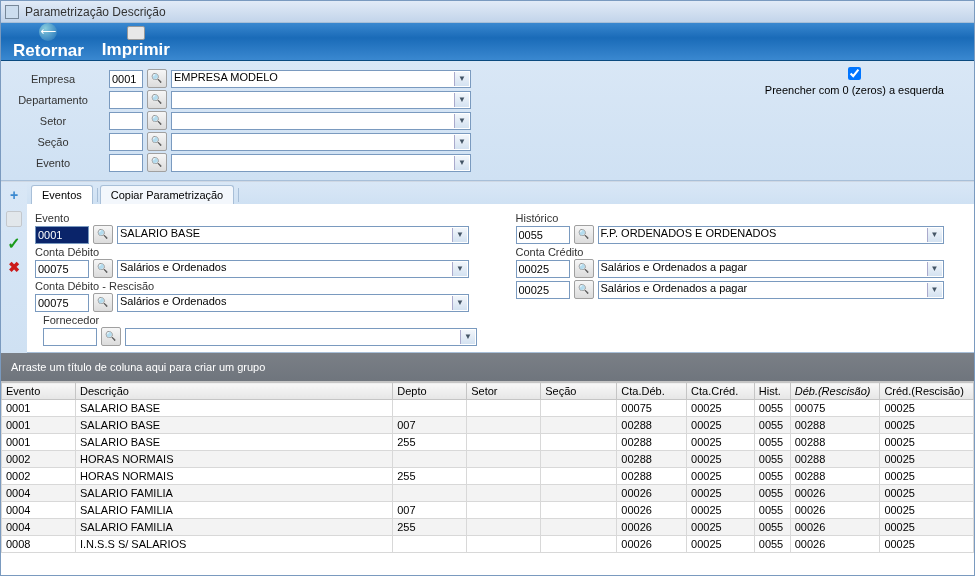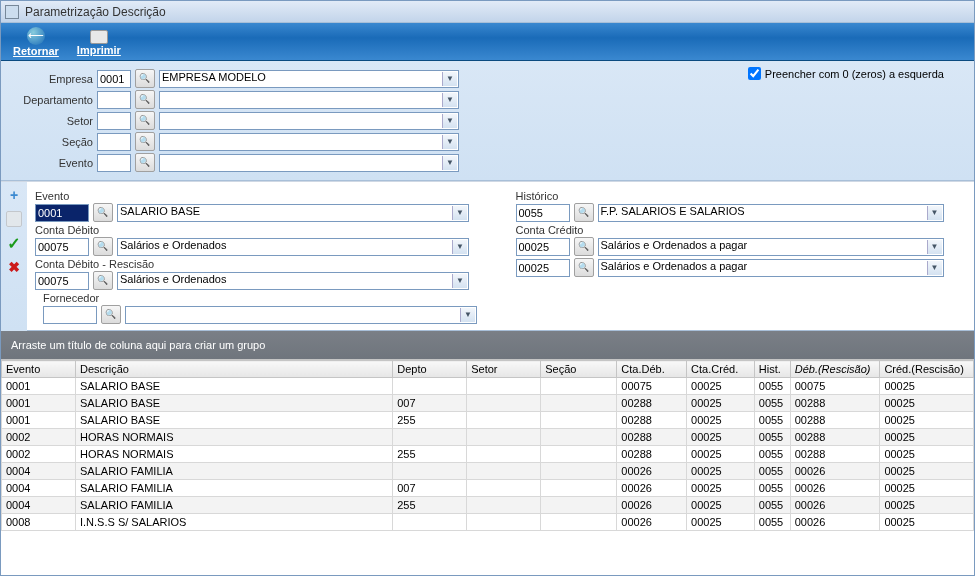--- a/index.html
+++ b/index.html
@@ -8,31 +8,31 @@
 
 .title-bar { height: 22px; background: linear-gradient(#e2ebf7, #c2d4ea); display: flex; align-items: center; padding: 0 4px; color: #333; border-bottom: 1px solid #a8bfd8; }
 .title-bar .app-icon { width: 14px; height: 14px; background: #cde; border: 1px solid #789; margin-right: 6px; }
 .title-bar .title-text { font-size: 12px; }
 
 
 .toolbar { height: 38px; background: linear-gradient(#3a88d0, #1a6bb8 40%, #3a88d0); display: flex; align-items: center; padding: 2px 12px; gap: 18px; border-bottom: 1px solid #0a4a80; }
 .tb-btn { display: flex; flex-direction: column; align-items: center; color: #fff; cursor: pointer; }
 .tb-btn .ico-circle { width: 18px; height: 18px; border-radius: 50%; background: radial-gradient(circle at 35% 30%, #8cd, #1a6bb8); display:flex; align-items:center; justify-content:center; font-size:11px; }
 .tb-btn .ico-print { width: 18px; height: 14px; background:#e8e8e8; border:1px solid #999; border-radius:2px; position:relative; margin-top:2px;}
-.tb-btn span { font-size: 11px; font-weight: bold; text-decoration: underline; }
+.tb-btn span { font-size: 17px; font-weight: bold; }
 
 
 .filters { background: linear-gradient(#d9e7f6, #cfe1f3); padding: 6px 0 6px 0; border-bottom: 1px solid #a8bfd8; position: relative; }
 .frow { display: flex; align-items: center; margin: 2px 0; }
-.flabel { width: 96px; text-align: right; padding-right: 4px; color: #333; }
+.flabel { width: 108px; text-align: center; padding-right: 4px; color: #333; }
 .code-input { width: 34px; height: 18px; border: 1px solid #7a9abf; background: #fff; padding: 1px 2px; }
 .lookup-btn { width: 20px; height: 19px; background: linear-gradient(#f6f6f6,#dcdcdc); border:1px solid #a0a0a0; border-radius:2px; position:relative; margin: 0 4px; cursor: pointer; display:flex; align-items:center; justify-content:center;}
 .lookup-btn::before{content:"🔍"; font-size:9px; line-height:1; filter:grayscale(0.2);}
 .desc-w { width: 300px; }
-.chk-label { position:absolute; right:30px; top:6px; display:flex; align-items:center; gap:4px; }
+.chk-label { position:absolute; right:30px; top:6px; display:flex; align-items:center; gap:4px;flex-direction:column; }
 .chk-label input { width:13px; height:13px; }
 
 
 .tabs-wrap { display:flex; border-top:1px solid #cfd8e4; }
 .left-icons { width: 26px; background: linear-gradient(#d9e7f6,#cfe1f3); display:flex; flex-direction:column; align-items:center; padding-top:4px; gap:6px; }
 .li-btn { width:18px; height:18px; display:flex; align-items:center; justify-content:center; cursor:pointer; font-size:14px; font-weight:bold; }
 .ic-plus { color:#3a88d0; }
 .ic-disk { width:16px; height:16px; background:#e8e8e8; border:1px solid #bbb; border-radius:2px; opacity:0.7; }
 .ic-check { color:#1a9a1a; font-size:16px; }
 .ic-x { color:#cc1a1a; font-size:14px; }
@@ -142,20 +142,26 @@
 <div class="tabs-wrap">
   <div class="left-icons">
     <div class="li-btn ic-plus">+</div>
     <div class="li-btn">
         <div class="ic-disk"></div>
       </div>
     <div class="li-btn ic-check">✓</div>
     <div class="li-btn ic-x">✖</div>
   </div>
   <div class="tabs-body">
+    <div class="tabstrip">
+      <div class="tab active"><span>Eventos</span></div>
+      <div class="tab-divider"></div>
+      <div class="tab"><span>Copiar Parametrização</span></div>
+      <div class="tab-divider"></div>
+    </div>
 
     <div class="form-area">
       <div class="form-grid">
 
         <div class="fcell">
           <span class="lbl">Evento</span>
           <div class="inline">
             <input class="code2 sel" value="0001" style="">
             <div class="lookup-btn"></div>
             <div class="sel-input wide">
@@ -164,21 +170,21 @@
             </div>
           </div>
         </div>
 
         <div class="fcell">
           <span class="lbl">Histórico</span>
           <div class="inline">
             <input class="code2" value="0055" style="">
             <div class="lookup-btn"></div>
             <div class="sel-input wide2">
-              <span>F.P. SALARIOS E SALARIOS</span>
+              <span>F.P. ORDENADOS E ORDENADOS</span>
               <div class="sel-arrow">▼</div>
             </div>
           </div>
         </div>
 
         <div class="fcell">
           <span class="lbl">Conta Débito</span>
           <div class="inline">
             <input class="code2" value="00075" style="">
             <div class="lookup-btn"></div>

